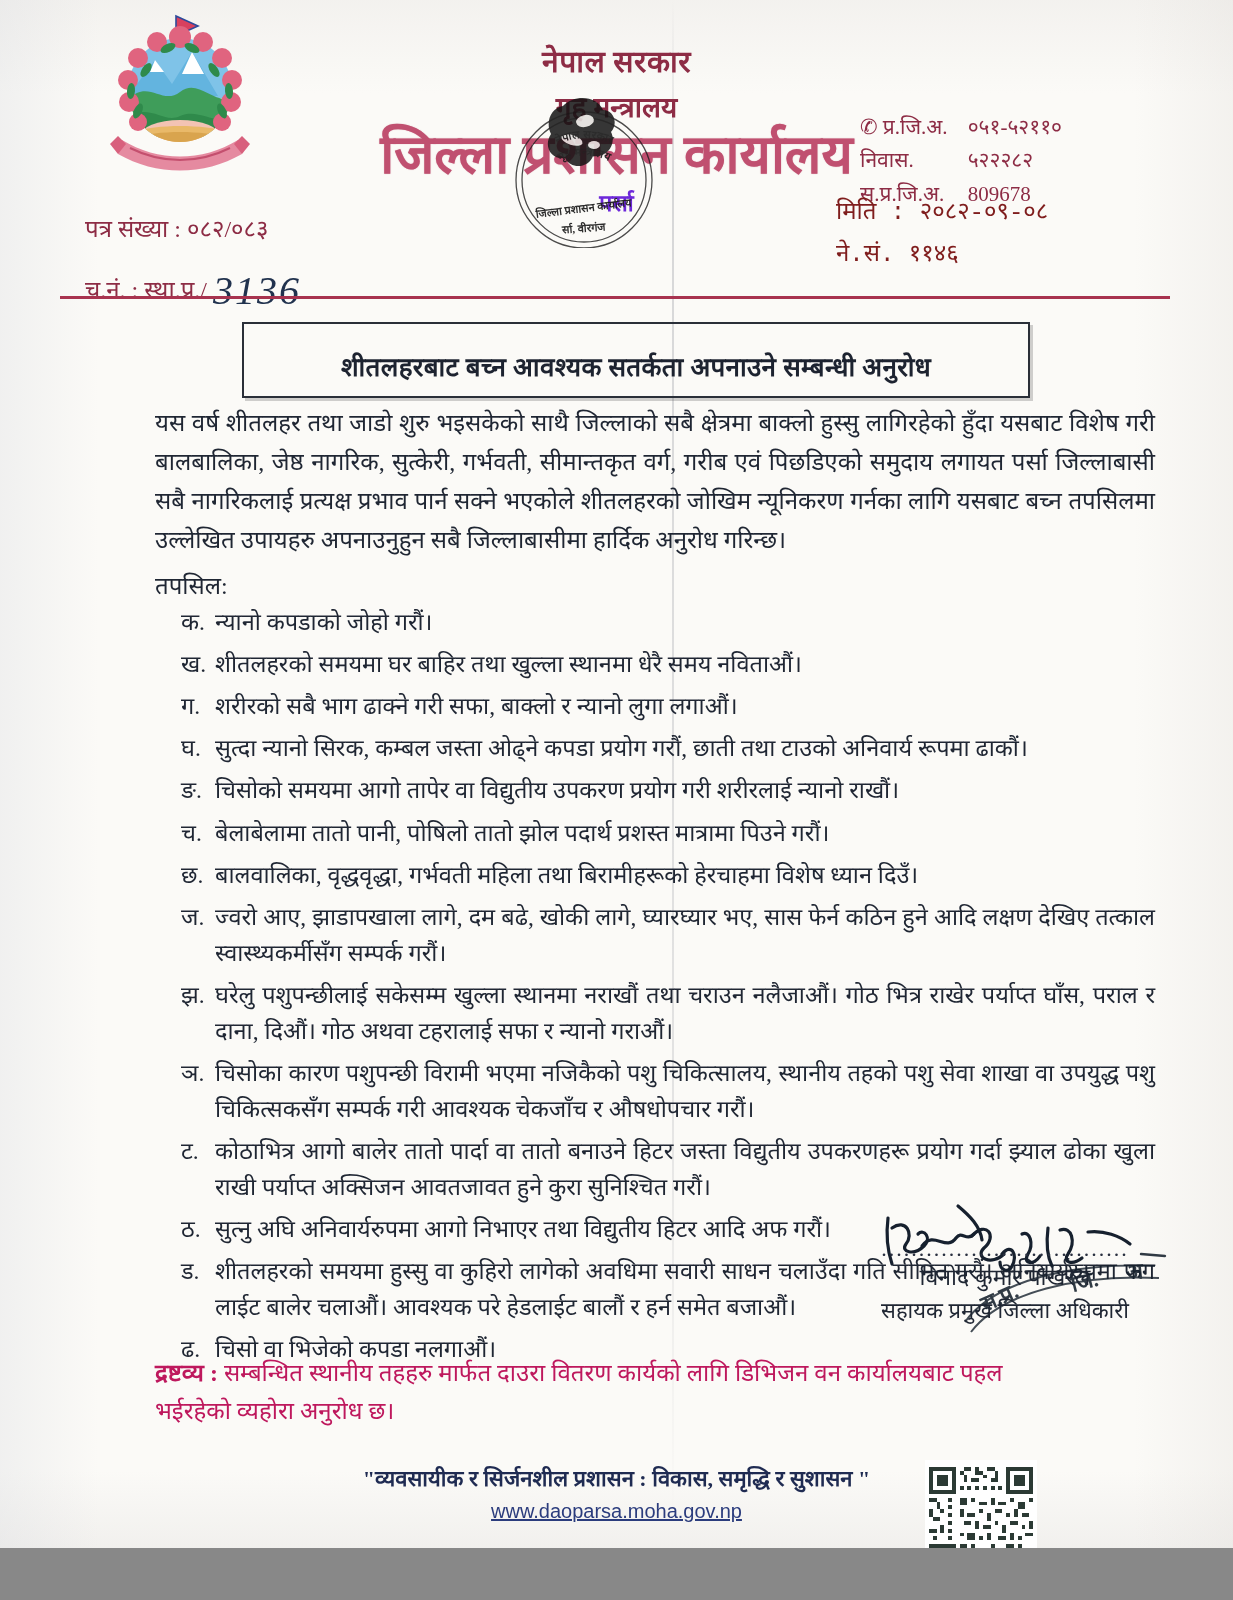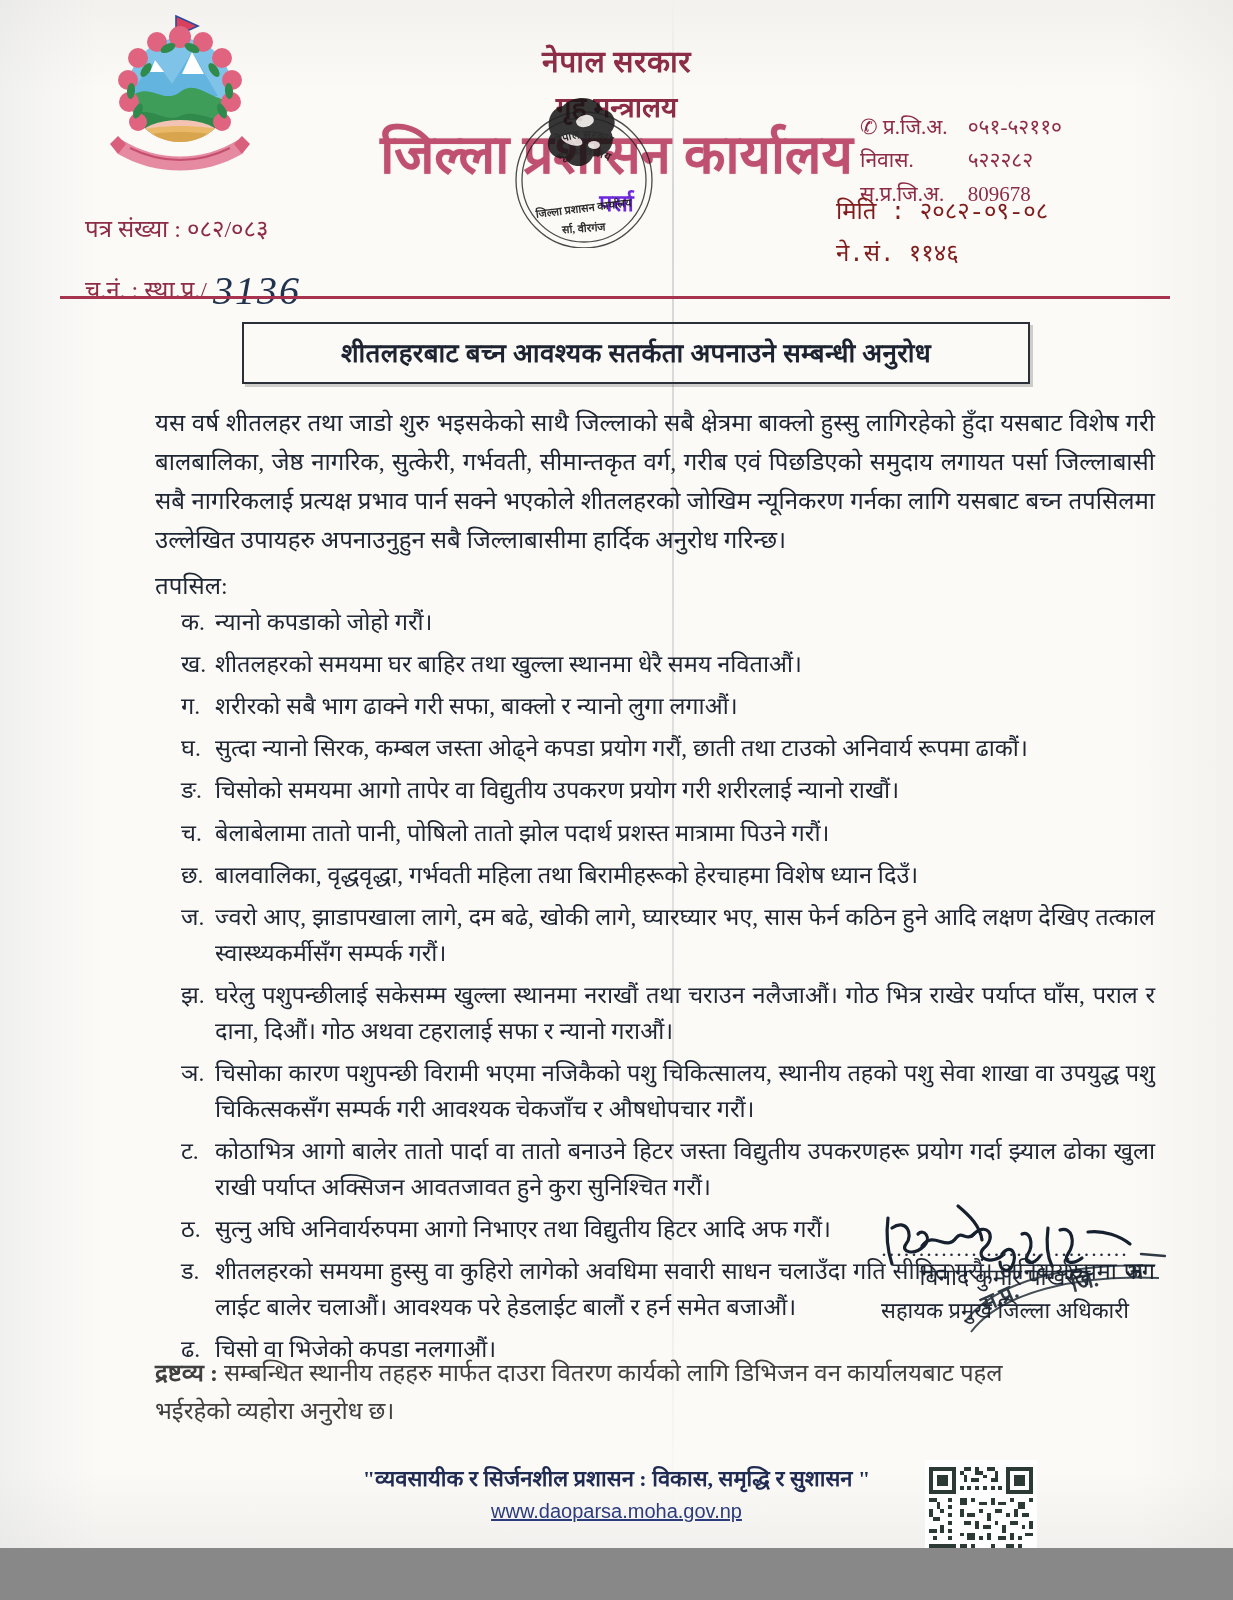--- a/index.html
+++ b/index.html
@@ -89,21 +89,21 @@
   }
   .rule{
     position:absolute;left:60px;top:296px;width:1110px;height:3px;
     background:#a8334f;
   }
 
   
   .title-box{
     position:absolute;left:242px;top:322px;width:788px;
     border:2px solid #2a2f38;
-    padding:10px 8px 12px 8px;
+    padding:24px 8px 12px 8px;
     text-align:center;
     box-sizing:border-box;
     box-shadow:3px 3px 0 rgba(70,70,70,.25);
   }
   .title-box .t{
     font-family:"Liberation Serif", serif;
     font-size:26px;font-weight:700;color:#1d2330;
     letter-spacing:.3px;
   }
 
@@ -154,21 +154,21 @@
     pointer-events:none;
   }
   .oval-stamp{
     position:absolute;left:955px;top:1240px;width:230px;height:110px;
     pointer-events:none;opacity:.88;
   }
 
   
   .note{
     position:absolute;left:155px;top:1354px;width:1000px;
-    font-family:"Liberation Serif", serif;color:#404040;
+    font-family:"Liberation Serif", serif;color:#be185d;
     font-size:24px;line-height:1.6;
   }
   .note b{font-weight:700;}
   .note .n1{text-align:justify;}
 
   
   .footer{
     position:absolute;left:0;right:0;top:1462px;text-align:center;
     font-family:"Liberation Serif", serif;
     color:#2b3a67;

